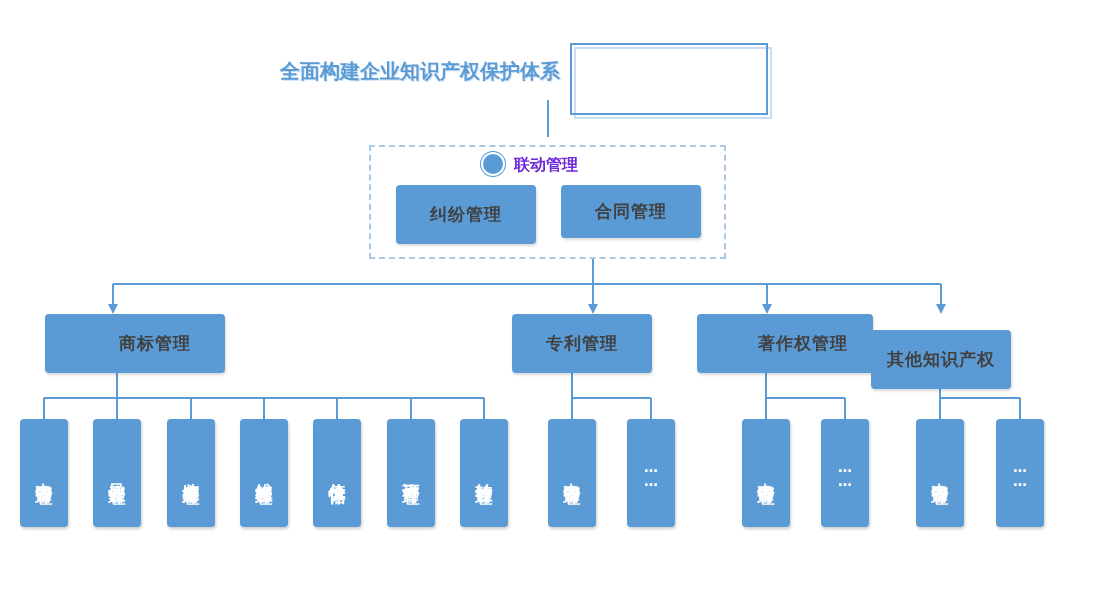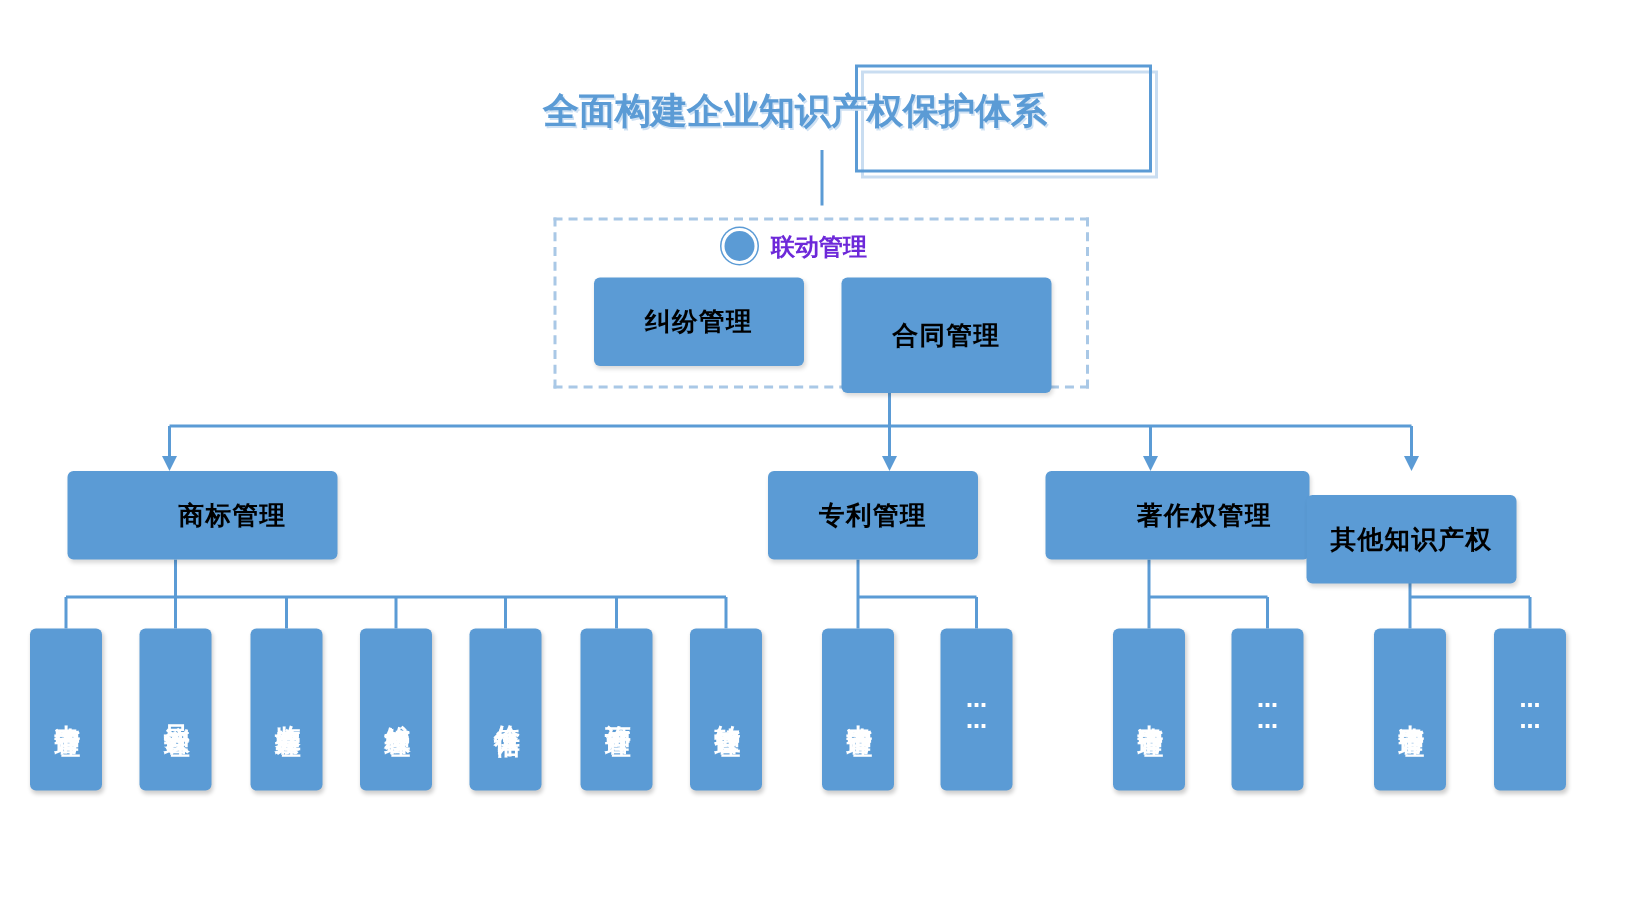--- a/index.html
+++ b/index.html
@@ -1,27 +1,27 @@
 <!DOCTYPE html>
 <html><head>
 <meta charset="utf-8">
 <style>
   html, body { margin:0; padding:0; background:#ffffff; }
   body { width:1096px; height:600px; position:relative; overflow:hidden;
          font-family:"DejaVu Sans", "Liberation Sans", sans-serif; }
   .abs { position:absolute; }
-  .title { left:280px; top:58px; width:500px; text-align:center; font-size:24px; font-weight:bold;
+  .title { left:280px; top:58px; width:500px; font-size:20px; font-weight:bold;
            color:#5b9bd5; letter-spacing:0px; white-space:nowrap; text-shadow:1px 1px 0 #cfe1f3; }
   .frame1 { left:570px; top:43px; width:198px; height:72px; border:2px solid #5b9bd5; box-sizing:border-box; }
   .frame2 { left:574px; top:47px; width:198px; height:72px; border:2px solid #c9ddf1; box-sizing:border-box; }
   .dash-box { left:369px; top:145px; width:357px; height:114px; border:2px dashed #a9c8e6; box-sizing:border-box; }
   .circle { left:483px; top:154px; width:20px; height:20px; border-radius:50%; background:#5b9bd5;
             box-shadow:0 0 0 2px #ffffff, 0 0 0 3px #5b9bd5; }
   .link-label { left:514px; top:155px; font-size:16px; font-weight:bold; color:#6d28d9; }
-  .box { background:#5b9bd5; color:#000000; border-radius:4px; font-weight:bold; font-size:17px;
+  .box { background:#5b9bd5; color:#404040; border-radius:4px; font-weight:bold; font-size:17px;
          display:flex; align-items:center; justify-content:center; box-shadow:1px 2px 3px rgba(0,0,0,0.15);
          letter-spacing:1px; }
   .leaf { width:48px; height:108px; top:419px; background:#5b9bd5; color:#fff; border-radius:4px;
           box-shadow:1px 2px 3px rgba(0,0,0,0.2); font-weight:bold; font-size:17px;
           display:flex; align-items:center; justify-content:center; writing-mode:vertical-rl; text-orientation:upright;
           line-height:1; letter-spacing:2px; }
   .leaf.dots { font-size:14px; letter-spacing:-2px; }
   svg.connectors { position:absolute; left:0; top:0; }
 </style>
 </head>
@@ -69,21 +69,21 @@
 
 <div class="abs frame2"></div>
 <div class="abs frame1"></div>
 <div class="abs title">全面构建企业知识产权保护体系</div>
 
 <div class="abs dash-box"></div>
 <div class="abs circle"></div>
 <div class="abs link-label">联动管理</div>
 
 <div class="abs box" style="left:396px;top:185px;width:140px;height:59px;">纠纷管理</div>
-<div class="abs box" style="left:561px;top:185px;width:140px;height:77px;">合同管理</div>
+<div class="abs box" style="left:561px;top:185px;width:140px;height:53px;">合同管理</div>
 
 <div id="categories">
     <div class="abs box" style="left: 45px; top: 314px; width: 140px; height: 59px; padding-left: 40px;">商标管理</div>
     <div class="abs leaf" style="left: 20px;">申请管理</div>
     <div class="abs leaf" style="left: 93px;">异议管理</div>
     <div class="abs leaf" style="left: 167px;">监察管理</div>
     <div class="abs leaf" style="left: 240px;">维权管理</div>
     <div class="abs leaf" style="left: 313px;">价值评估</div>
     <div class="abs leaf" style="left: 387px;">许可管理</div>
     <div class="abs leaf" style="left: 460px;">转让管理</div>

